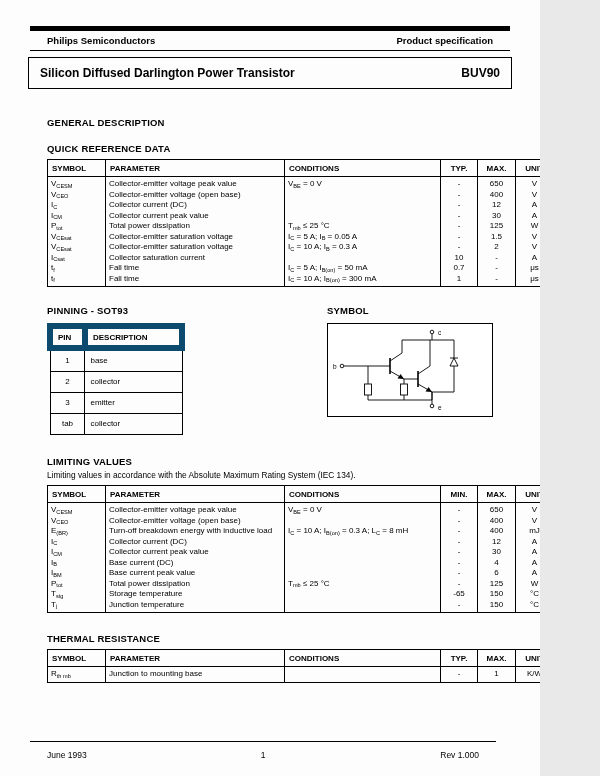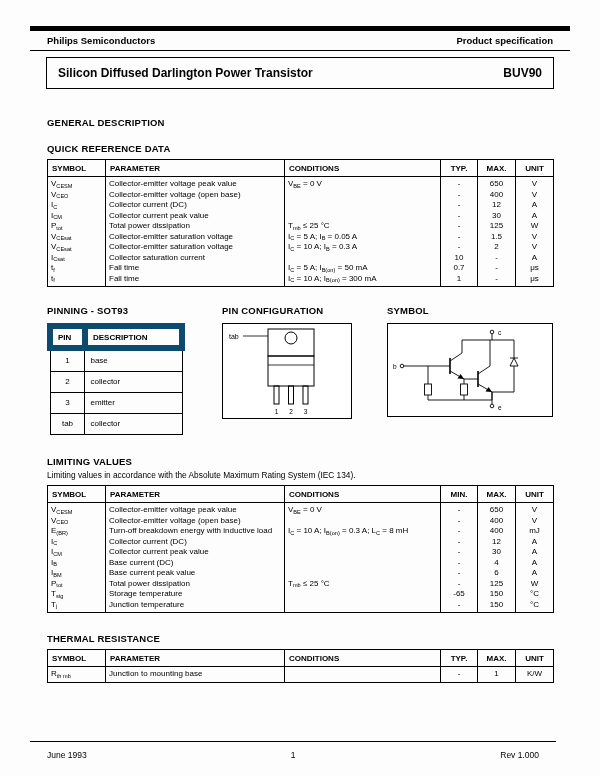--- a/index.html
+++ b/index.html
@@ -1,24 +1,24 @@
 <!DOCTYPE html>
 <html><head>
 <meta charset="utf-8">
 <style>
   * { margin:0; padding:0; box-sizing:border-box; }
   html,body { width:600px; height:776px; }
   body { background:#e9e9e9; font-family:"Liberation Sans", sans-serif; color:#000; }
-  .page { position:relative; width:600px; height:776px; background:#fdfdfd; overflow:hidden; }
+  .page { position:relative; width:540px; height:776px; background:#fdfdfd; overflow:hidden; }
 
   .topbar { height:5px; background:#000; margin:26px 30px 0; }
   .header-row { display:flex; justify-content:space-between; margin:4px 47px 0; font-size:9.5px; font-weight:bold; }
   .header-rule { border-top:1px solid #000; margin:4px 30px 0; }
 
-  .title-box { display:flex; justify-content:space-between; align-items:center; border:1.5px solid #000; margin:6px 46px 0; padding:8px 11px; }
+  .title-box { display:flex; justify-content:space-between; align-items:center; border:1.5px solid #000; margin:6px 28px 0; padding:8px 11px; }
   .title-box .t { font-size:12px; font-weight:bold; }
 
   .content { margin:0 47px; }
   h2.sec { font-size:9.5px; font-weight:bold; letter-spacing:.2px; }
   .gd { margin-top:28px; }
   .gd p { font-size:8.3px; line-height:1.3; margin-top:4px; }
   .qr { margin-top:15px; }
   .lv { margin-top:21px; }
   .lv .note { font-size:8.3px; margin-top:3px; }
   .tr-sec { margin-top:20px; }
@@ -208,39 +208,20 @@
                 <td class="c-description">emitter</td>
               </tr>
               <tr>
                 <td class="c-pin">tab</td>
                 <td class="c-description">collector</td>
               </tr>
             </tbody>
         </table>
       </div>
 
-      <div class="col col-cfg">
-        <h2 class="sec">PIN CONFIGURATION</h2>
-        <div class="figbox">
-          <svg viewBox="0 0 128 94" width="128" height="94">
-            <text x="6" y="15" class="figtext">tab</text>
-            <line x1="20" y1="12" x2="45" y2="12" stroke="#000" stroke-width="0.8"></line>
-            <rect x="45" y="5" width="46" height="27" fill="none" stroke="#000" stroke-width="1"></rect>
-            <circle cx="68" cy="14" r="6" fill="none" stroke="#000" stroke-width="1"></circle>
-            <rect x="45" y="32" width="46" height="30" fill="none" stroke="#000" stroke-width="1"></rect>
-            <line x1="45" y1="41" x2="91" y2="41" stroke="#000" stroke-width="0.8"></line>
-            <rect x="51" y="62" width="5" height="18" fill="none" stroke="#000" stroke-width="1"></rect>
-            <rect x="65.5" y="62" width="5" height="18" fill="none" stroke="#000" stroke-width="1"></rect>
-            <rect x="80" y="62" width="5" height="18" fill="none" stroke="#000" stroke-width="1"></rect>
-            <text x="53.5" y="90" text-anchor="middle" class="figtext small">1</text>
-            <text x="68" y="90" text-anchor="middle" class="figtext small">2</text>
-            <text x="82.5" y="90" text-anchor="middle" class="figtext small">3</text>
-          </svg>
-        </div>
-      </div>
 
       <div class="col col-sym">
         <h2 class="sec">SYMBOL</h2>
         <div class="figbox">
           <svg viewBox="0 0 164 92" width="164" height="92">
             <g stroke="#000" stroke-width="0.9" fill="none">
               <circle cx="14" cy="42" r="1.8"></circle>
               <line x1="16" y1="42" x2="62" y2="42"></line>
               <line x1="62" y1="34" x2="62" y2="50" stroke-width="1.6"></line>
               <polyline points="62,37 74,29 74,16"></polyline>

